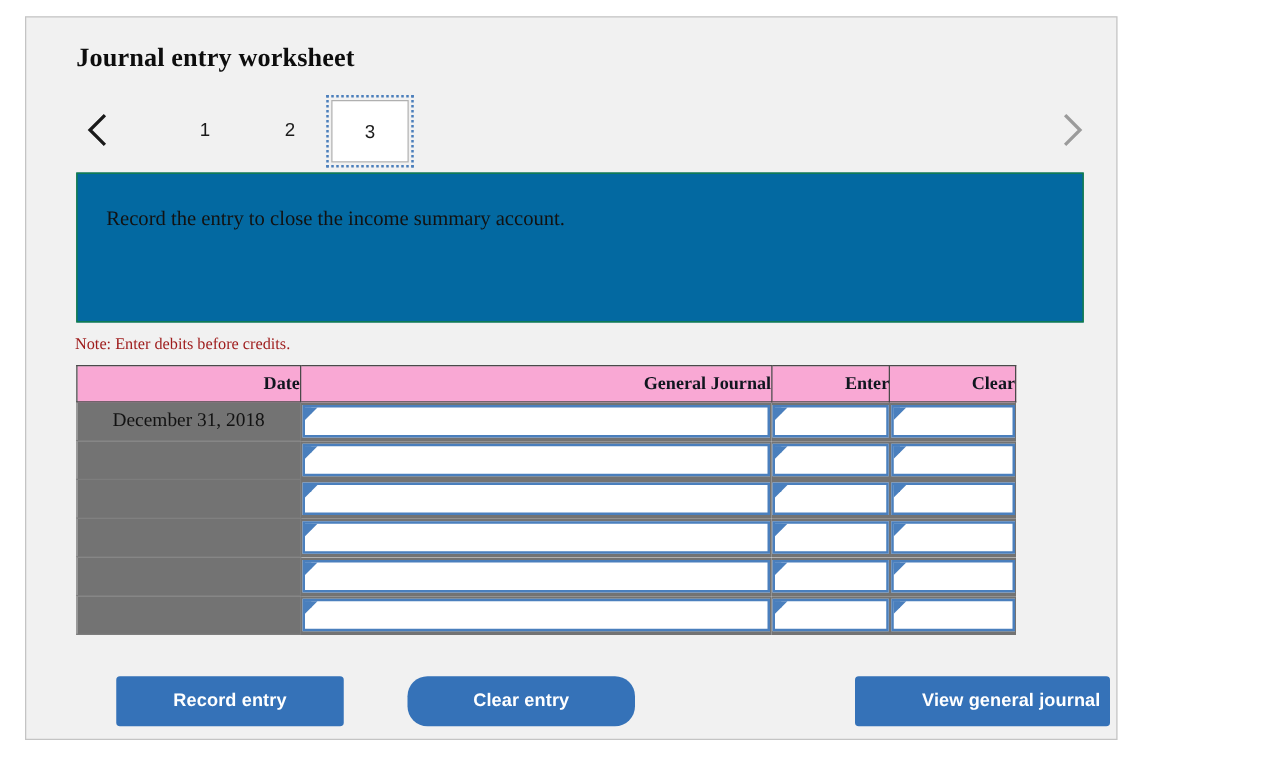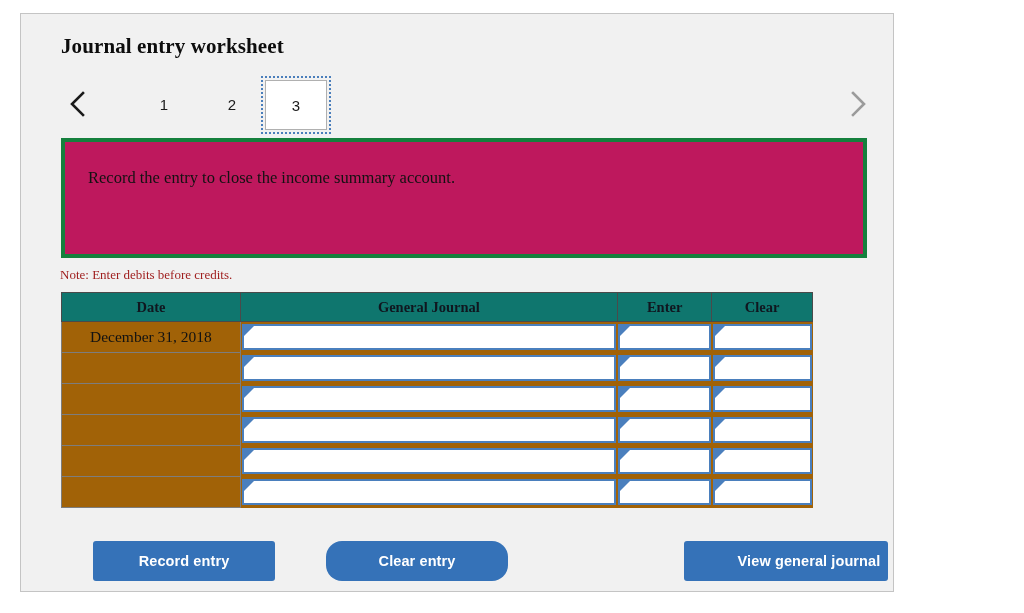--- a/index.html
+++ b/index.html
@@ -92,22 +92,22 @@
     outline-offset: 2px;
   }
 
   
   .instruction-box {
     position: absolute;
     left: 40px;
     top: 124px;
     width: 806px;
     height: 120px;
-    background: #be185d;
-    border: 4px solid #15803d;
+    background: #0369a1;
+    border: 1px solid #15803d;
     box-sizing: border-box;
   }
   .instruction-text {
     position: absolute;
     left: 23px;
     top: 26px;
     font-family: "Liberation Serif", serif;
     font-size: 16.5px;
     color: #121212;
     white-space: nowrap;
@@ -127,34 +127,34 @@
   
   .jtable {
     position: absolute;
     left: 40px;
     top: 278px;
     width: 752px;
     border-collapse: collapse;
     table-layout: fixed;
   }
   .jtable th {
-    background: #0f766e;
+    background: #f9a8d4;
     border: 1px solid #4a4a4a;
     font-family: "Liberation Serif", serif;
     font-size: 14.5px;
     font-weight: bold;
     color: #10161f;
     height: 28px;
     padding: 0;
-    text-align: center;
+    text-align: right;
   }
   .jtable td {
     padding: 0;
     height: 30px;
-    background: #a16207;
+    background: #737373;
     vertical-align: middle;
   }
   .col-date  { width: 176px; }
   .col-gj    { width: 371px; }
   .col-debit { width: 93px; }
   .col-credit{ width: 99px; }
 
   .cell-date {
     border-left: 1px solid #7d7d7d;
     border-right: 1px solid #7d7d7d;

